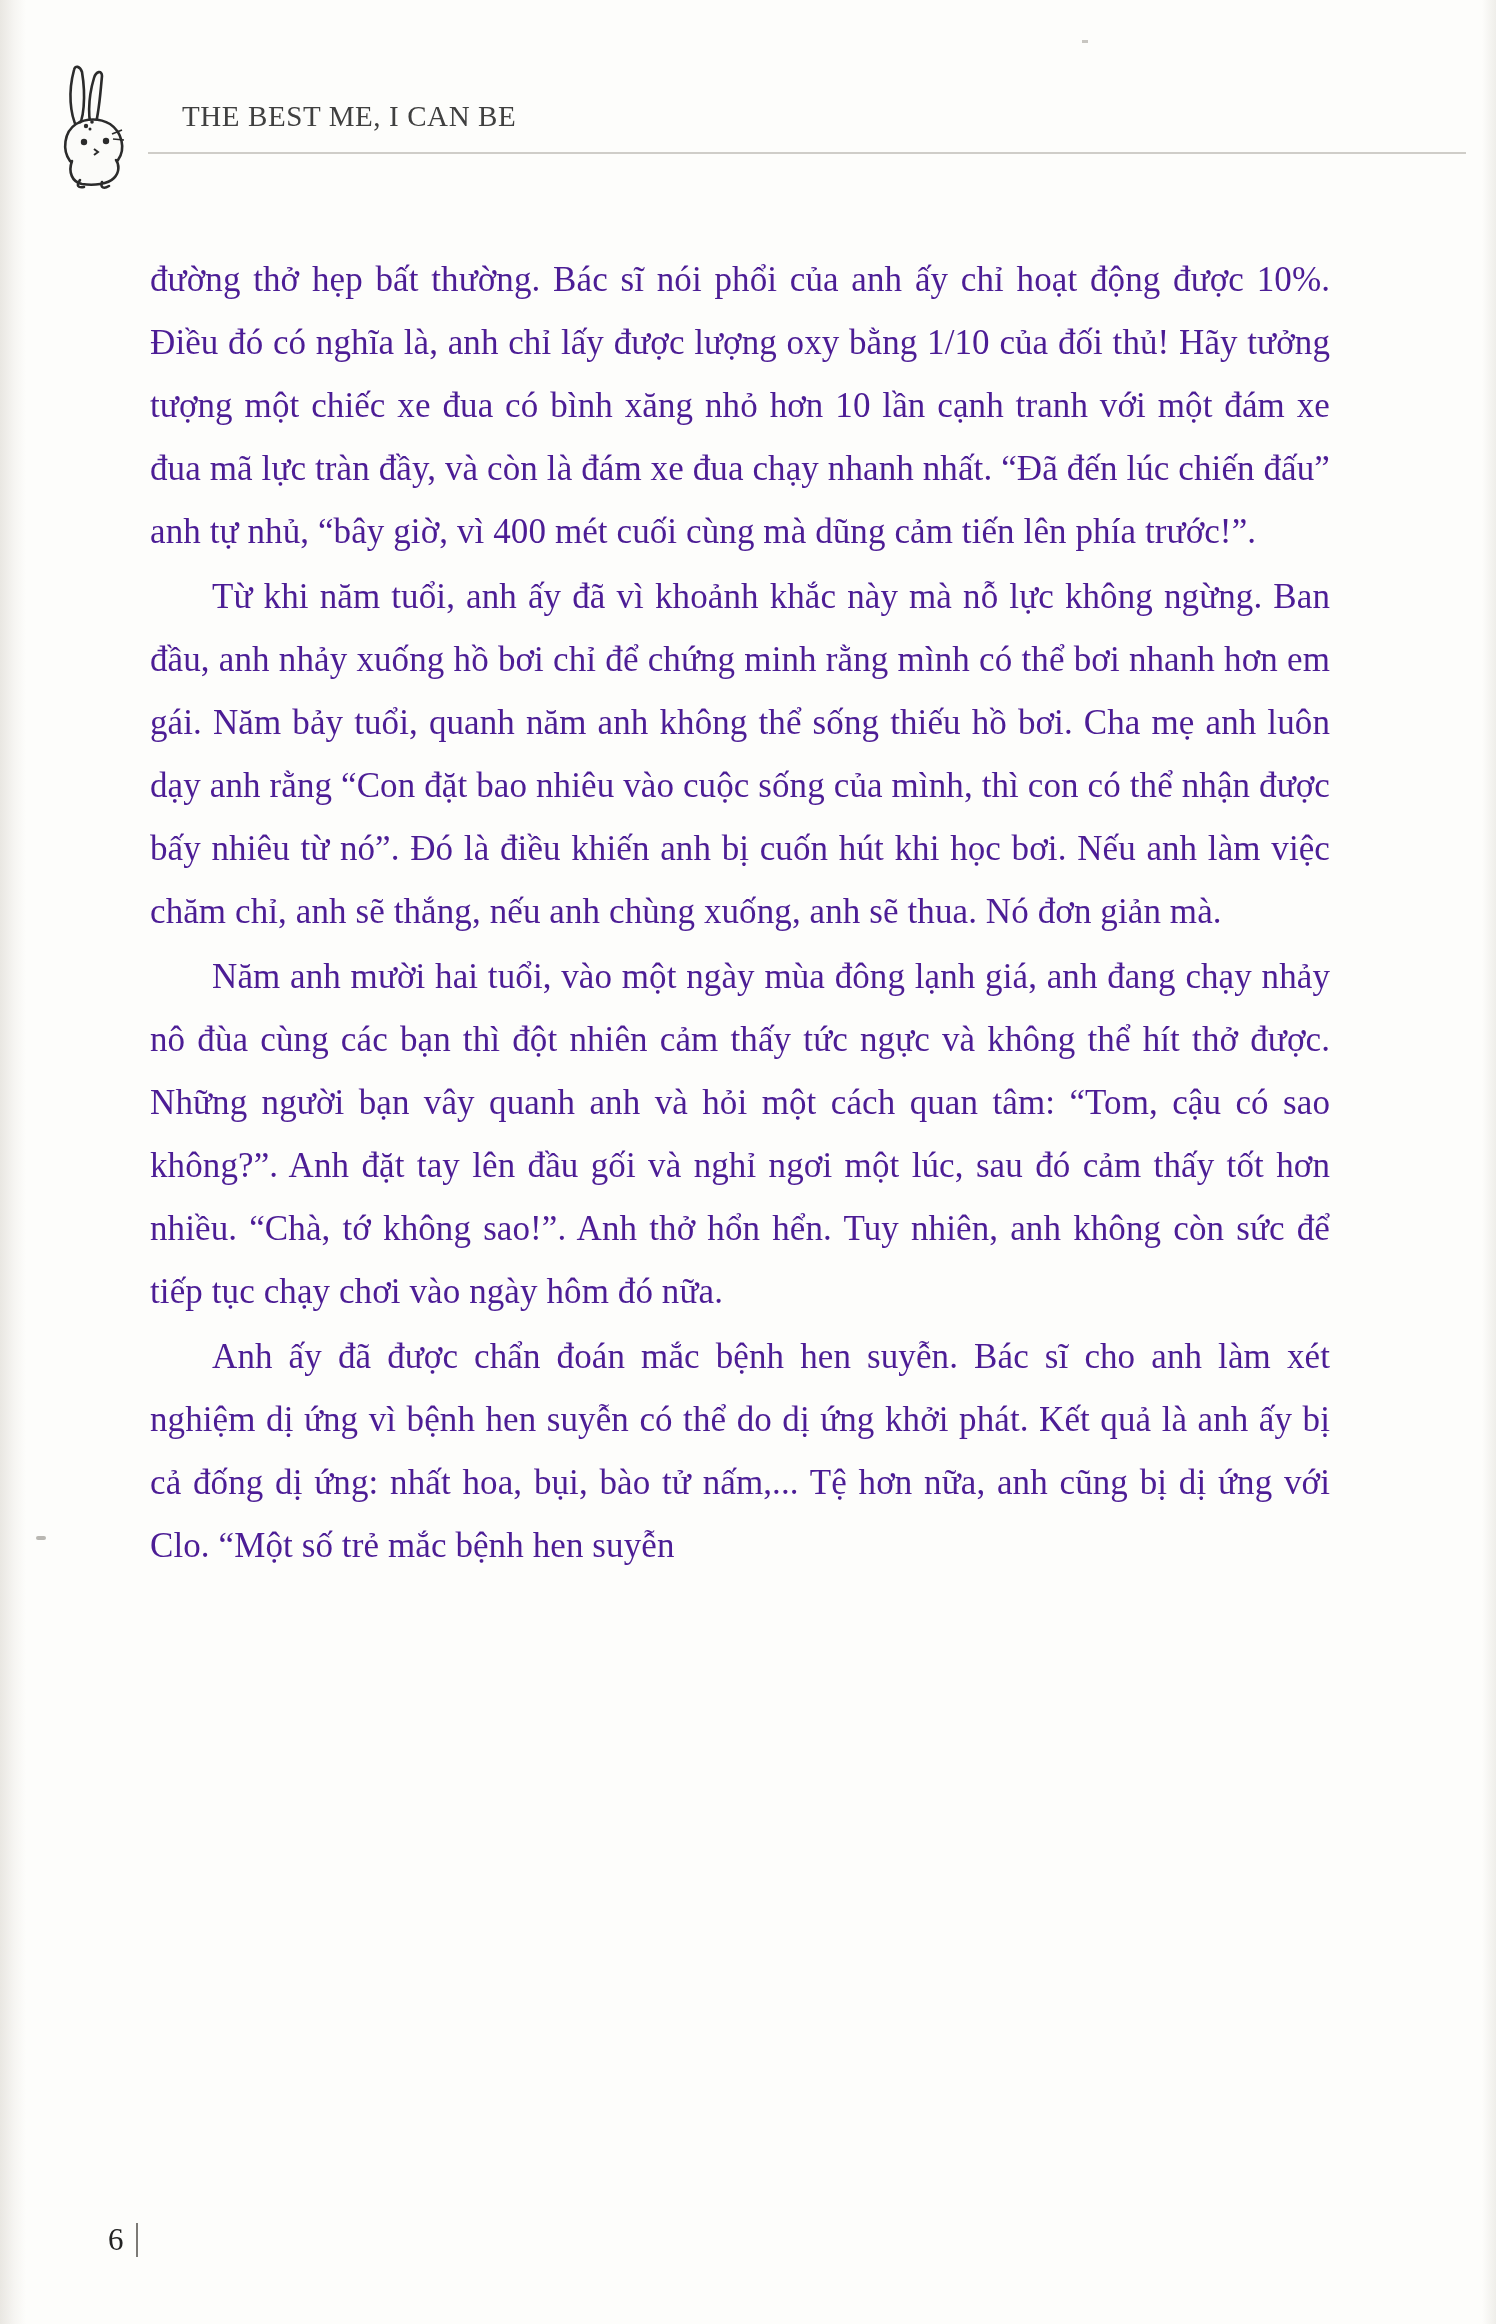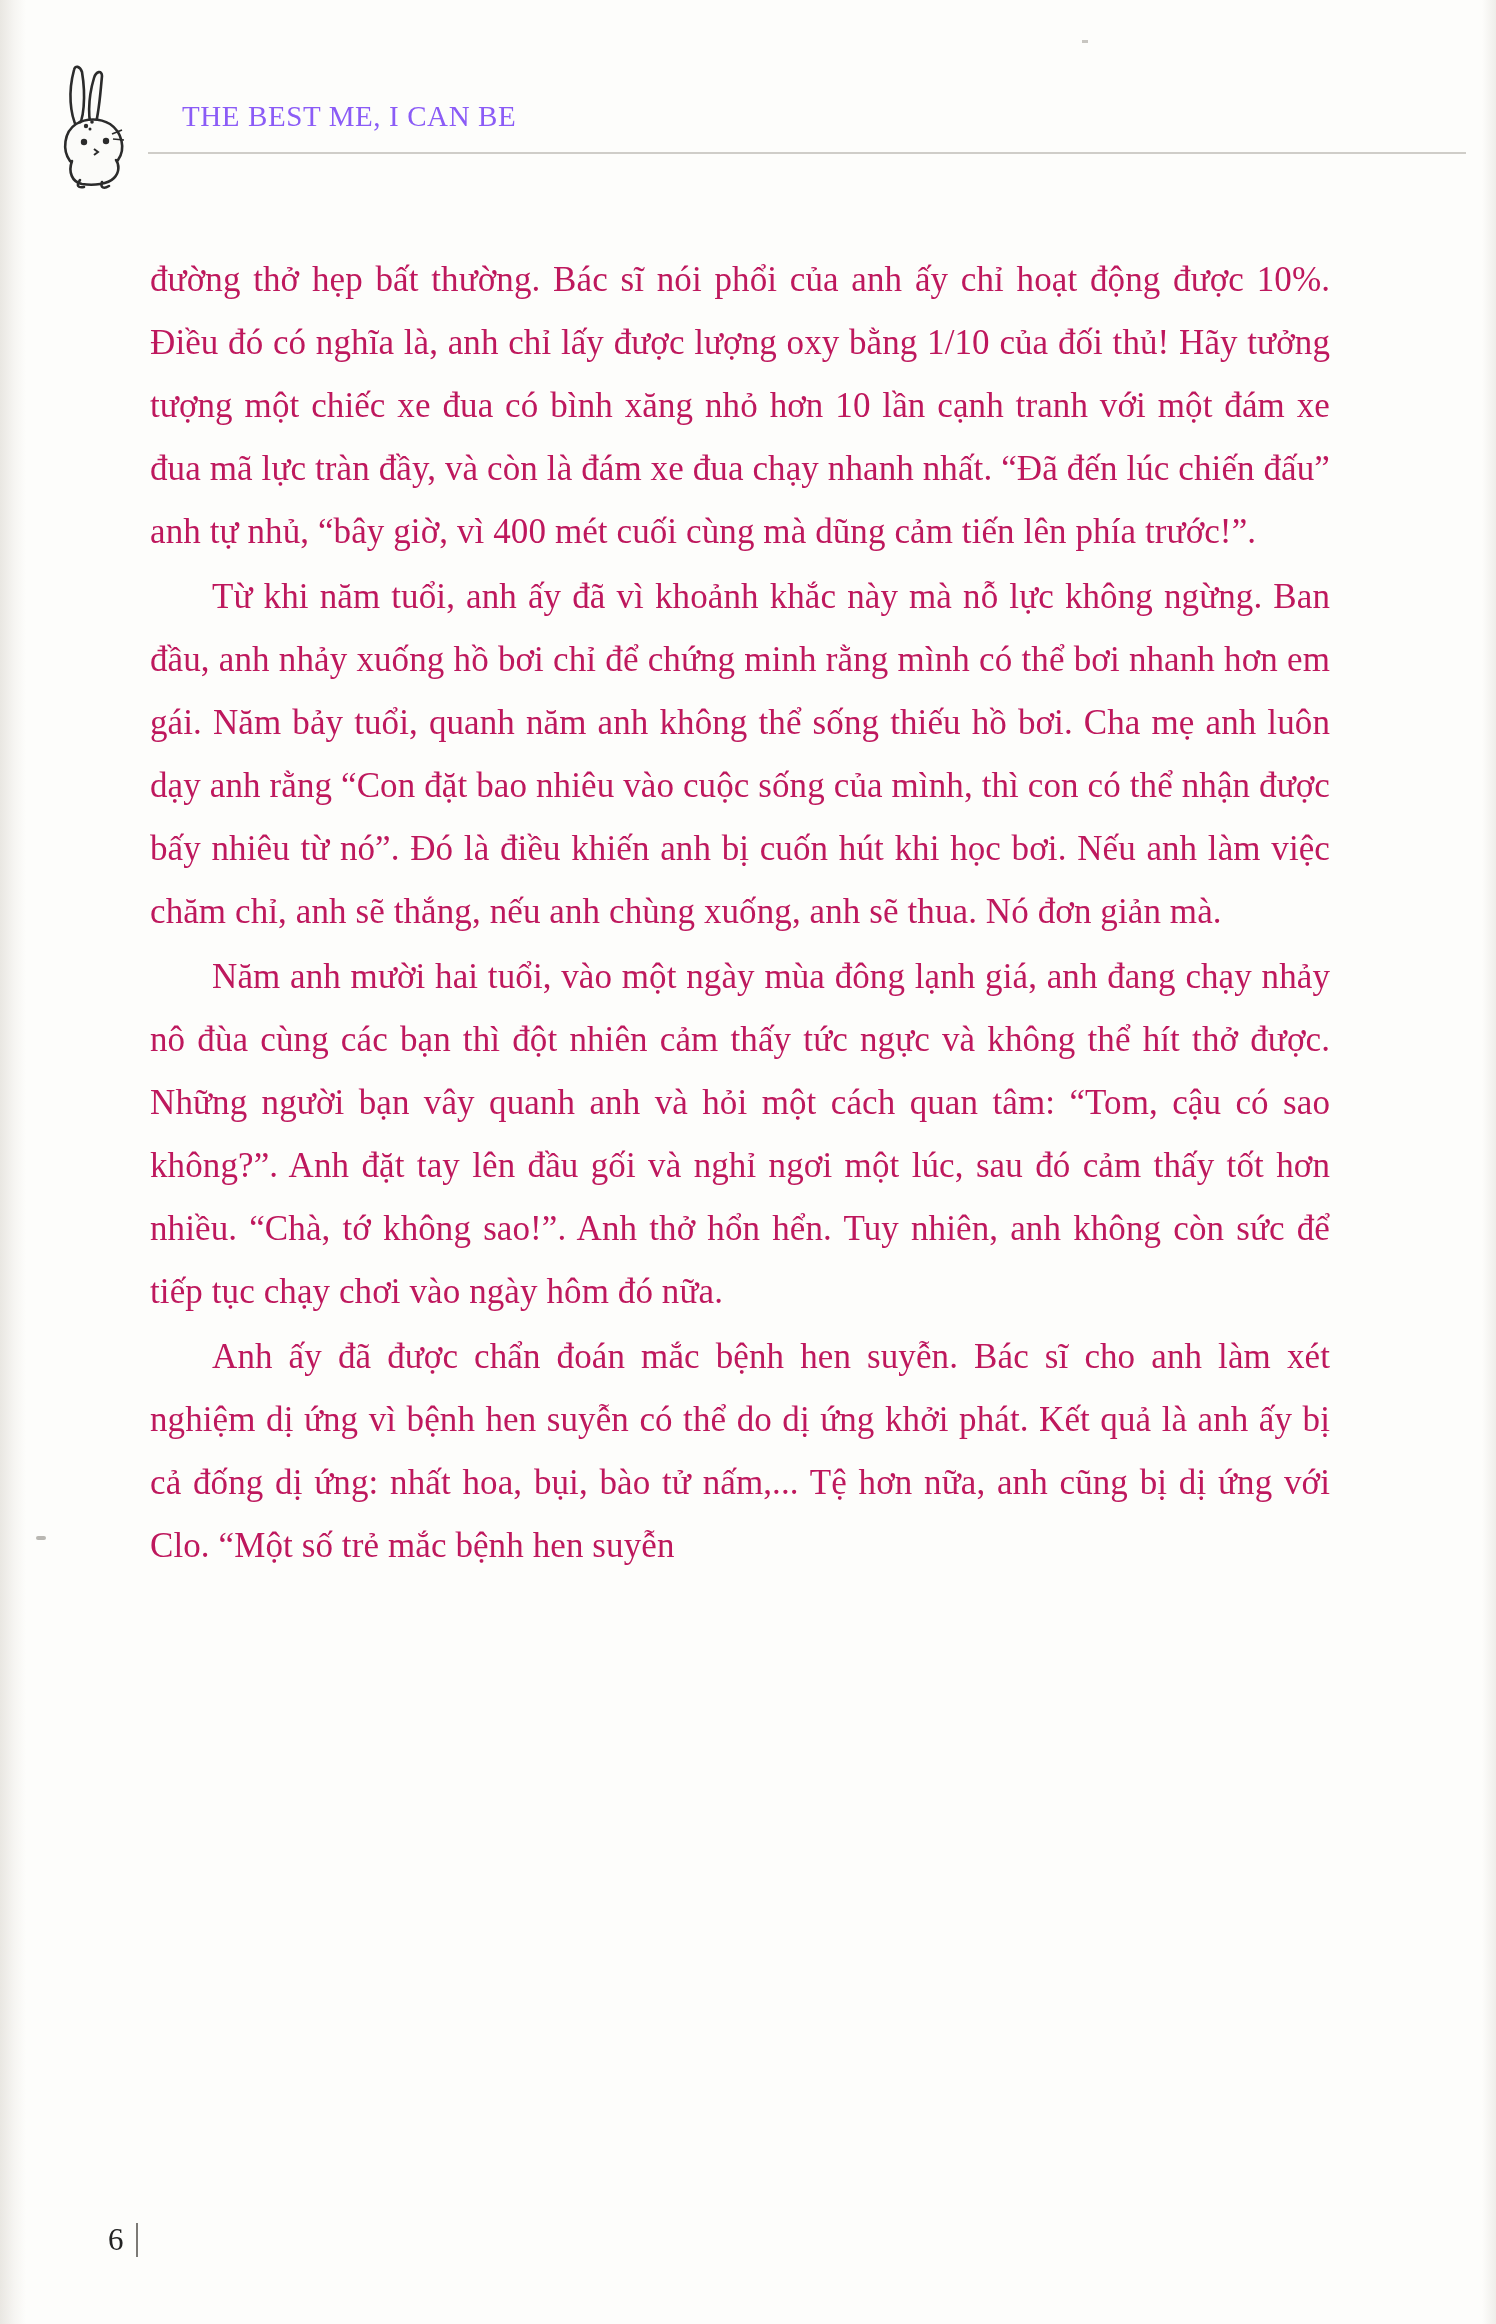--- a/index.html
+++ b/index.html
@@ -54,21 +54,21 @@
     height: 2px;
     background: #cfcdc8;
   }
   .running-title {
     position: absolute;
     left: 154px;
     top: 38px;
     font-family: "Liberation Serif", serif;
     font-size: 29px;
     letter-spacing: 0.6px;
-    color: #8b5cf6;
+    color: #404040;
     white-space: nowrap;
   }
   .bunny {
     position: absolute;
     left: 18px;
     top: 0;
     width: 110px;
     height: 130px;
   }
 
@@ -76,21 +76,21 @@
   .content {
     position: absolute;
     left: 150px;
     top: 248px;
     width: 1180px;
   }
   .para {
     font-family: "Liberation Serif", serif;
     font-size: 35px;
     line-height: 63px;
-    color: #be185d;
+    color: #4c1d95;
     text-align: justify;
     margin: 0 0 2px 0;
     text-indent: 0;
     letter-spacing: 0.1px;
   }
   .para.indent {
     text-indent: 62px;
   }
 
   

